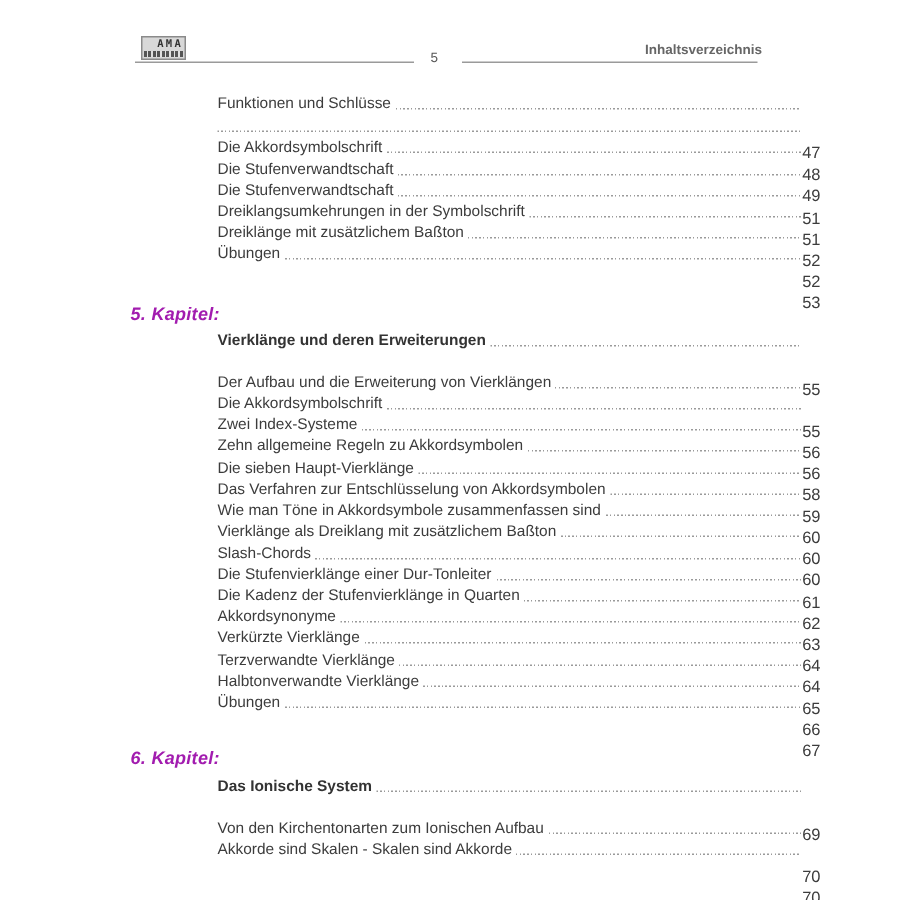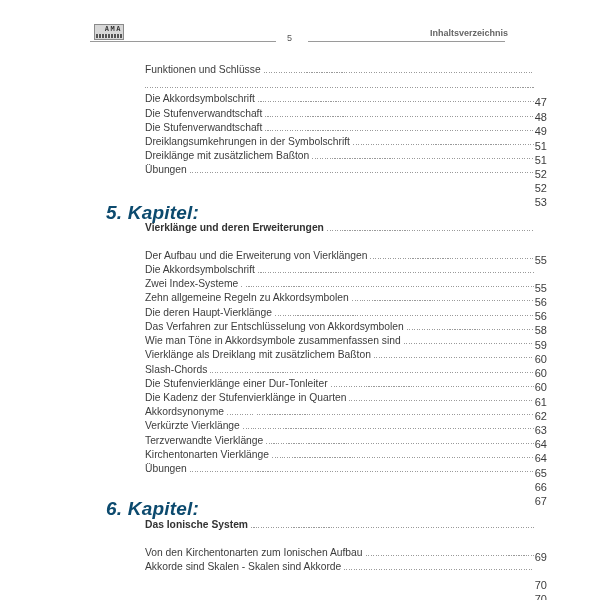--- a/index.html
+++ b/index.html
@@ -109,25 +109,25 @@
       font-size: 11px;
       margin-top: 33px;
     }
     .toc-row.bold .title {
       font-weight: bold;
       color: #333;
     }
 
     .chapter-heading {
       position: absolute;
-      left: 106px;
-      font-size: 19px;
+      left: 87px;
+      font-size: 12px;
       font-weight: bold;
       font-style: italic;
-      color: #0c4a6e;
+      color: #a21caf;
       letter-spacing: 0.2px;
     }
   </style>
 </head>
 <body>
 
 <div class="page">
 
   <div class="header">
     <div class="logo">
@@ -201,21 +201,21 @@
     <span class="title">Zwei Index-Systeme</span>
     <span class="leader"></span>
     <span class="pg">56</span>
   </div>
   <div class="toc-row" style="top:290px">
     <span class="title">Zehn allgemeine Regeln zu Akkordsymbolen</span>
     <span class="leader"></span>
     <span class="pg">58</span>
   </div>
   <div class="toc-row" style="top:305px">
-    <span class="title">Die deren Haupt-Vierklänge</span>
+    <span class="title">Die sieben Haupt-Vierklänge</span>
     <span class="leader"></span>
     <span class="pg">59</span>
   </div>
   <div class="toc-row" style="top:319px">
     <span class="title">Das Verfahren zur Entschlüsselung von Akkordsymbolen</span>
     <span class="leader"></span>
     <span class="pg">60</span>
   </div>
   <div class="toc-row" style="top:333px">
     <span class="title">Wie man Töne in Akkordsymbole zusammenfassen sind</span>
@@ -251,21 +251,21 @@
     <span class="title">Verkürzte Vierklänge</span>
     <span class="leader"></span>
     <span class="pg">64</span>
   </div>
   <div class="toc-row" style="top:433px">
     <span class="title">Terzverwandte Vierklänge</span>
     <span class="leader"></span>
     <span class="pg">65</span>
   </div>
   <div class="toc-row" style="top:447px">
-    <span class="title">Kirchentonarten Vierklänge</span>
+    <span class="title">Halbtonverwandte Vierklänge</span>
     <span class="leader"></span>
     <span class="pg">66</span>
   </div>
   <div class="toc-row" style="top:461px">
     <span class="title">Übungen</span>
     <span class="leader"></span>
     <span class="pg">67</span>
   </div>
 
   <div class="chapter-heading" style="top:498px">6. Kapitel:</div>

